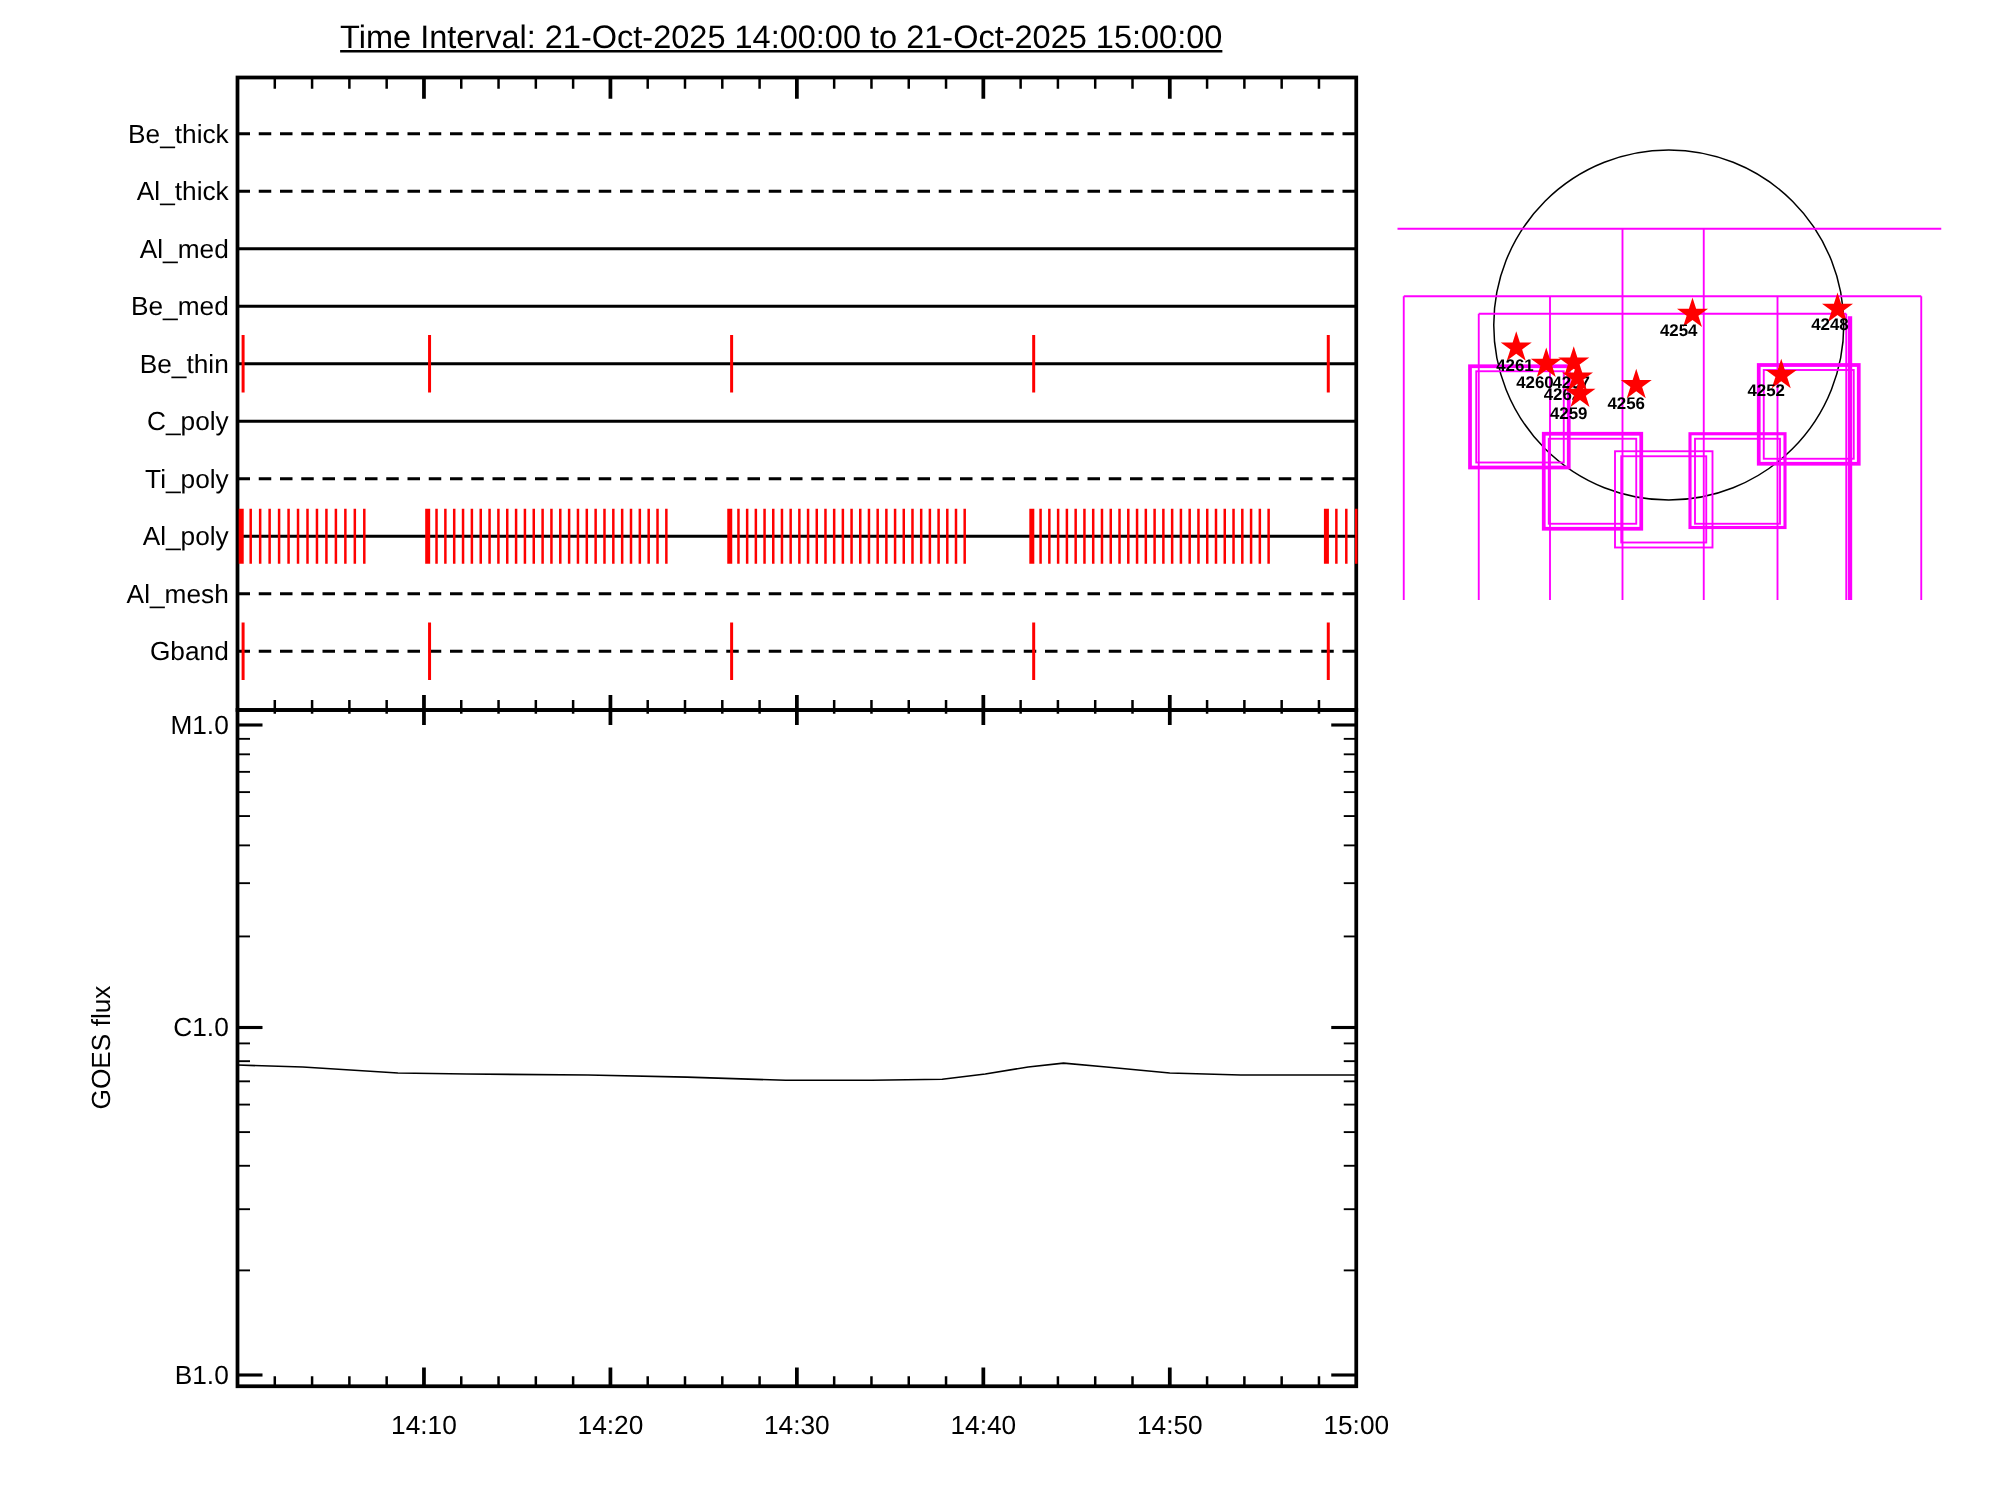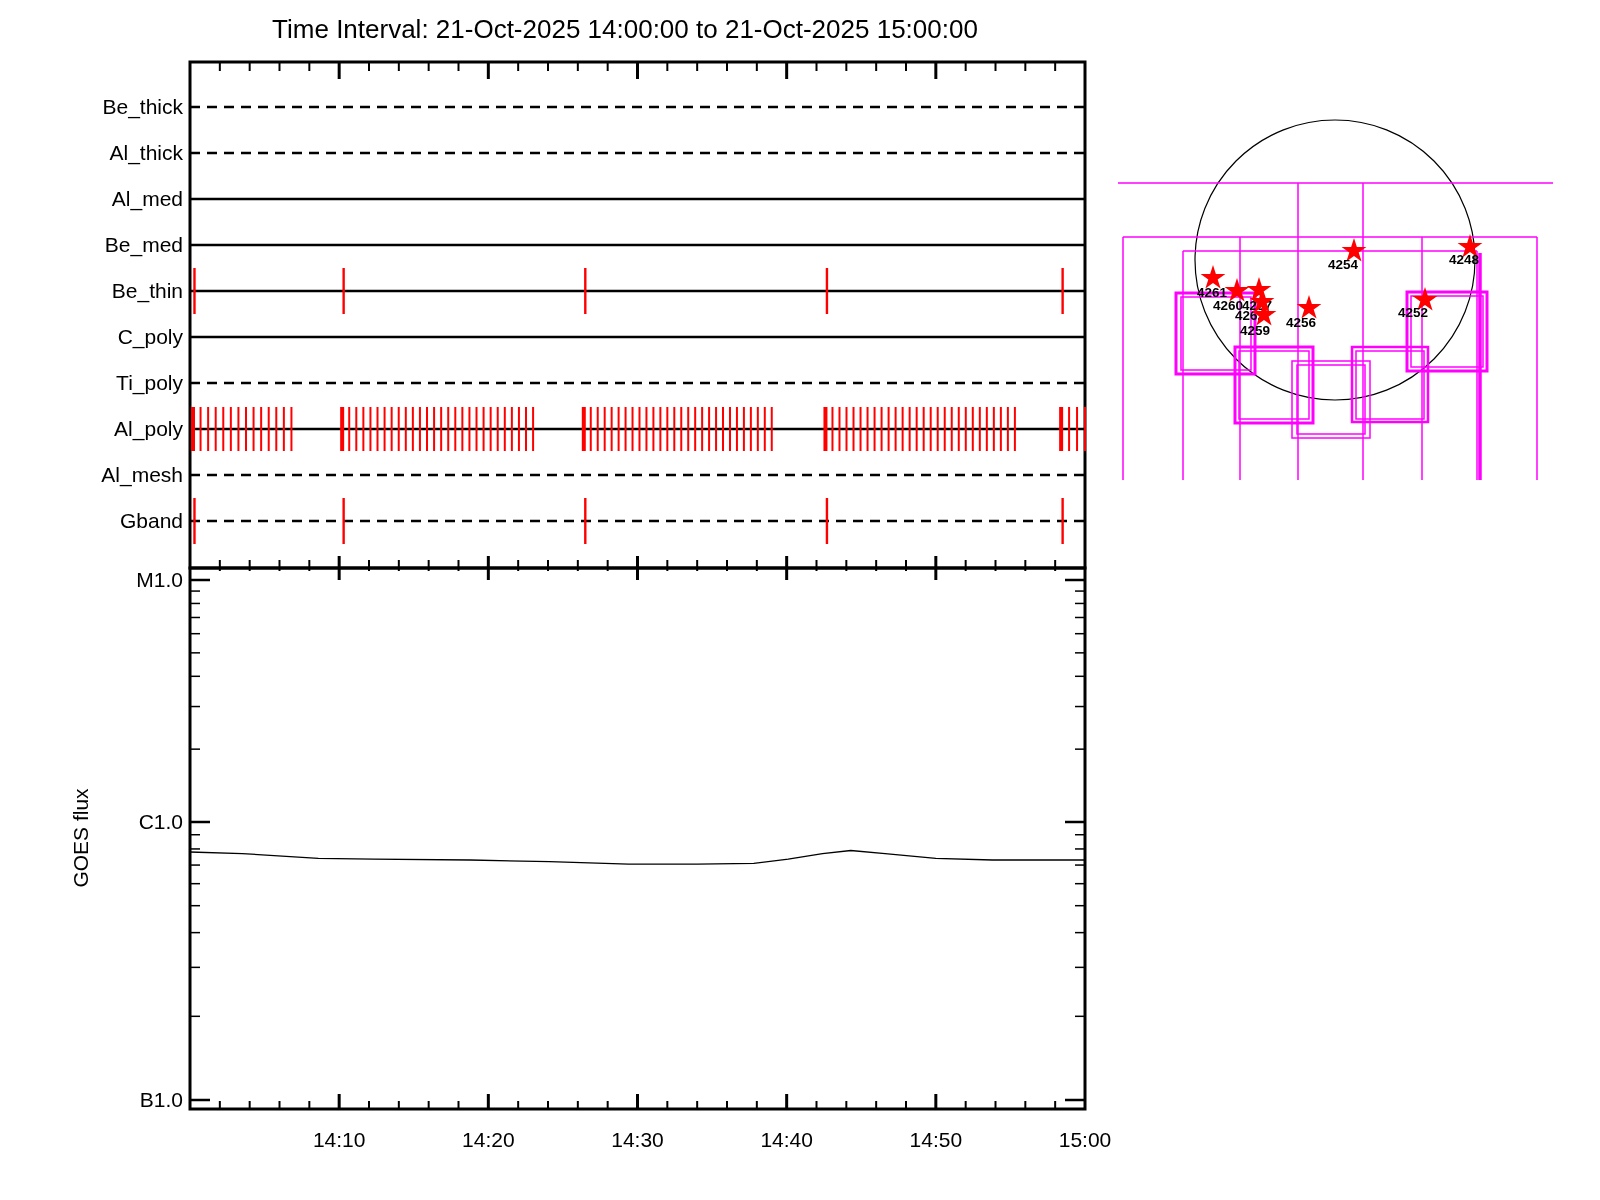--- a/index.html
+++ b/index.html
@@ -1,19 +1,19 @@
 <!DOCTYPE html>
 <html><head>
 <meta charset="utf-8">
 <style>
   html,body{margin:0;padding:0;background:#ffffff;}
   .stage{position:relative;width:1600px;height:1200px;background:#ffffff;overflow:hidden;
          font-family:"Liberation Sans",sans-serif;}
   .plot-title{position:absolute;left:170px;top:14px;width:910px;text-align:center;
-              font-size:26px;color:#000;white-space:nowrap;}
+              font-size:26px;color:#000;white-space:nowrap;text-decoration:underline;}
   svg{position:absolute;left:0;top:0;}
   text{font-family:"Liberation Sans",sans-serif;}
 </style>
 </head>
 <body>
 
 <div class="stage">
   <div class="plot-title">Time Interval: 21-Oct-2025 14:00:00 to 21-Oct-2025 15:00:00</div>
   <svg id="plot" width="1600" height="1200" viewBox="0 0 1600 1200">
       <g>

